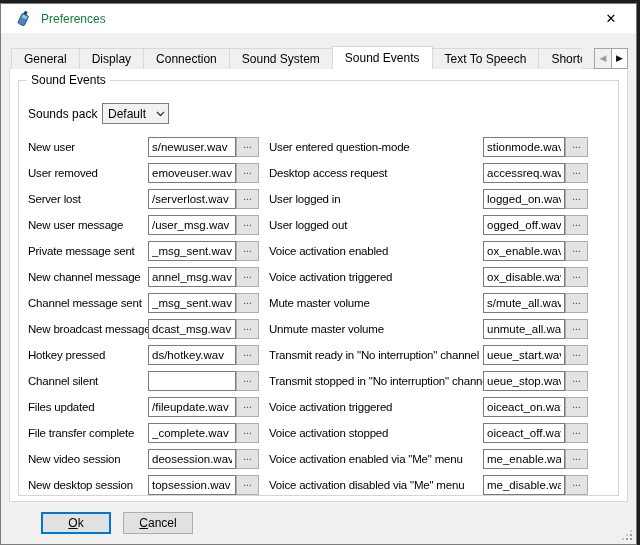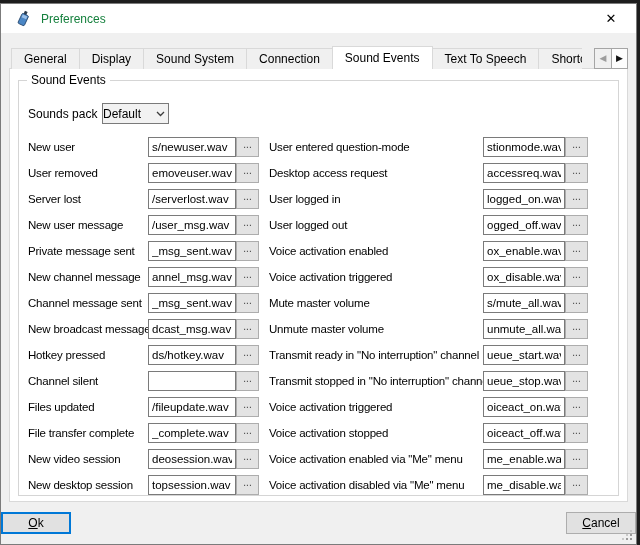--- a/index.html
+++ b/index.html
@@ -51,21 +51,21 @@
   }
   .groupbox-legend{
     position:absolute; top:-8px; left:8px; background:#ffffff; padding:0 4px;
     font-size:12px; color:#000;
   }
 
   .pack-row{ display:flex; align-items:center; margin:8px 0 10px 0; height:21px; }
   .pack-label{ font-size:12px; color:#000; width:74px; }
   .combo{
     width:67px; height:21px; border:1px solid #7a7a7a; background:#f2f2f2;
-    display:flex; align-items:center; position:relative; cursor:default;
+    display:flex; align-items:center; padding-left:5px; position:relative; cursor:default;
   }
   .combo-value{ font-size:12px; color:#000; flex:1; }
   .combo-chevron{ width:16px; height:100%; display:flex; align-items:center; justify-content:center; }
   .combo-chevron svg{ width:9px; height:6px; }
 
   
   .columns{ display:flex; }
   .col{ display:grid; grid-auto-rows:26px; align-items:center; }
   .col-left{ grid-template-columns:120px 88px 23px; }
   .col-right{ grid-template-columns:214px 82px 23px; margin-left:10px; }
@@ -74,21 +74,21 @@
   .row-input{
     width:100%; height:20px; border:1px solid #7a7a7a; background:#fff;
     font-family:"Liberation Sans", sans-serif; font-size:11.5px; color:#000; padding:0 3px;
   }
   .browse-btn{
     width:23px; height:20px; background:#e3e3e3; border:1px solid #adadad;
     font-size:10px; color:#444; line-height:1; cursor:default; padding:0 0 4px 0;
   }
 
   
-  .footer{ flex:1; display:flex; align-items:center; justify-content:space-between; position:relative; }
+  .footer{ flex:1; display:flex; align-items:center; justify-content:flex-start; gap:12px; position:relative;margin-left:40px; }
   .dlg-btn{
     width:70px; height:22px; background:#e1e1e1; border:1px solid #adadad;
     font-family:"Liberation Sans", sans-serif; font-size:12px; color:#000; cursor:default;
   }
   .dlg-btn .btn-text{ display:block; }
   .dlg-btn .btn-text::first-letter{ text-decoration:underline; }
   .dlg-btn.default{ border:2px solid #0078d7; background:#e5f1fb00; background:#e1e1e1; }
   .resize-grip{
     position:absolute; right:3px; bottom:3px; width:11px; height:11px;
     background:
@@ -115,22 +115,22 @@
     </svg>
     <span class="title-text">Preferences</span>
     <span class="titlebar-spacer"></span>
     <button class="close-btn">✕</button>
   </div>
 
   <div class="tab-area">
     <div class="tab-bar">
         <button class="tab">General</button>
         <button class="tab">Display</button>
+        <button class="tab">Connection</button>
         <button class="tab">Sound System</button>
-        <button class="tab">Connection</button>
         <button class="tab active">Sound Events</button>
         <button class="tab">Text To Speech</button>
         <button class="tab">Shortcuts</button>
       </div>
     <div class="tab-scroll">
       <button class="arr-left">◀</button>
       <button class="arr-right">▶</button>
     </div>
   </div>
 

